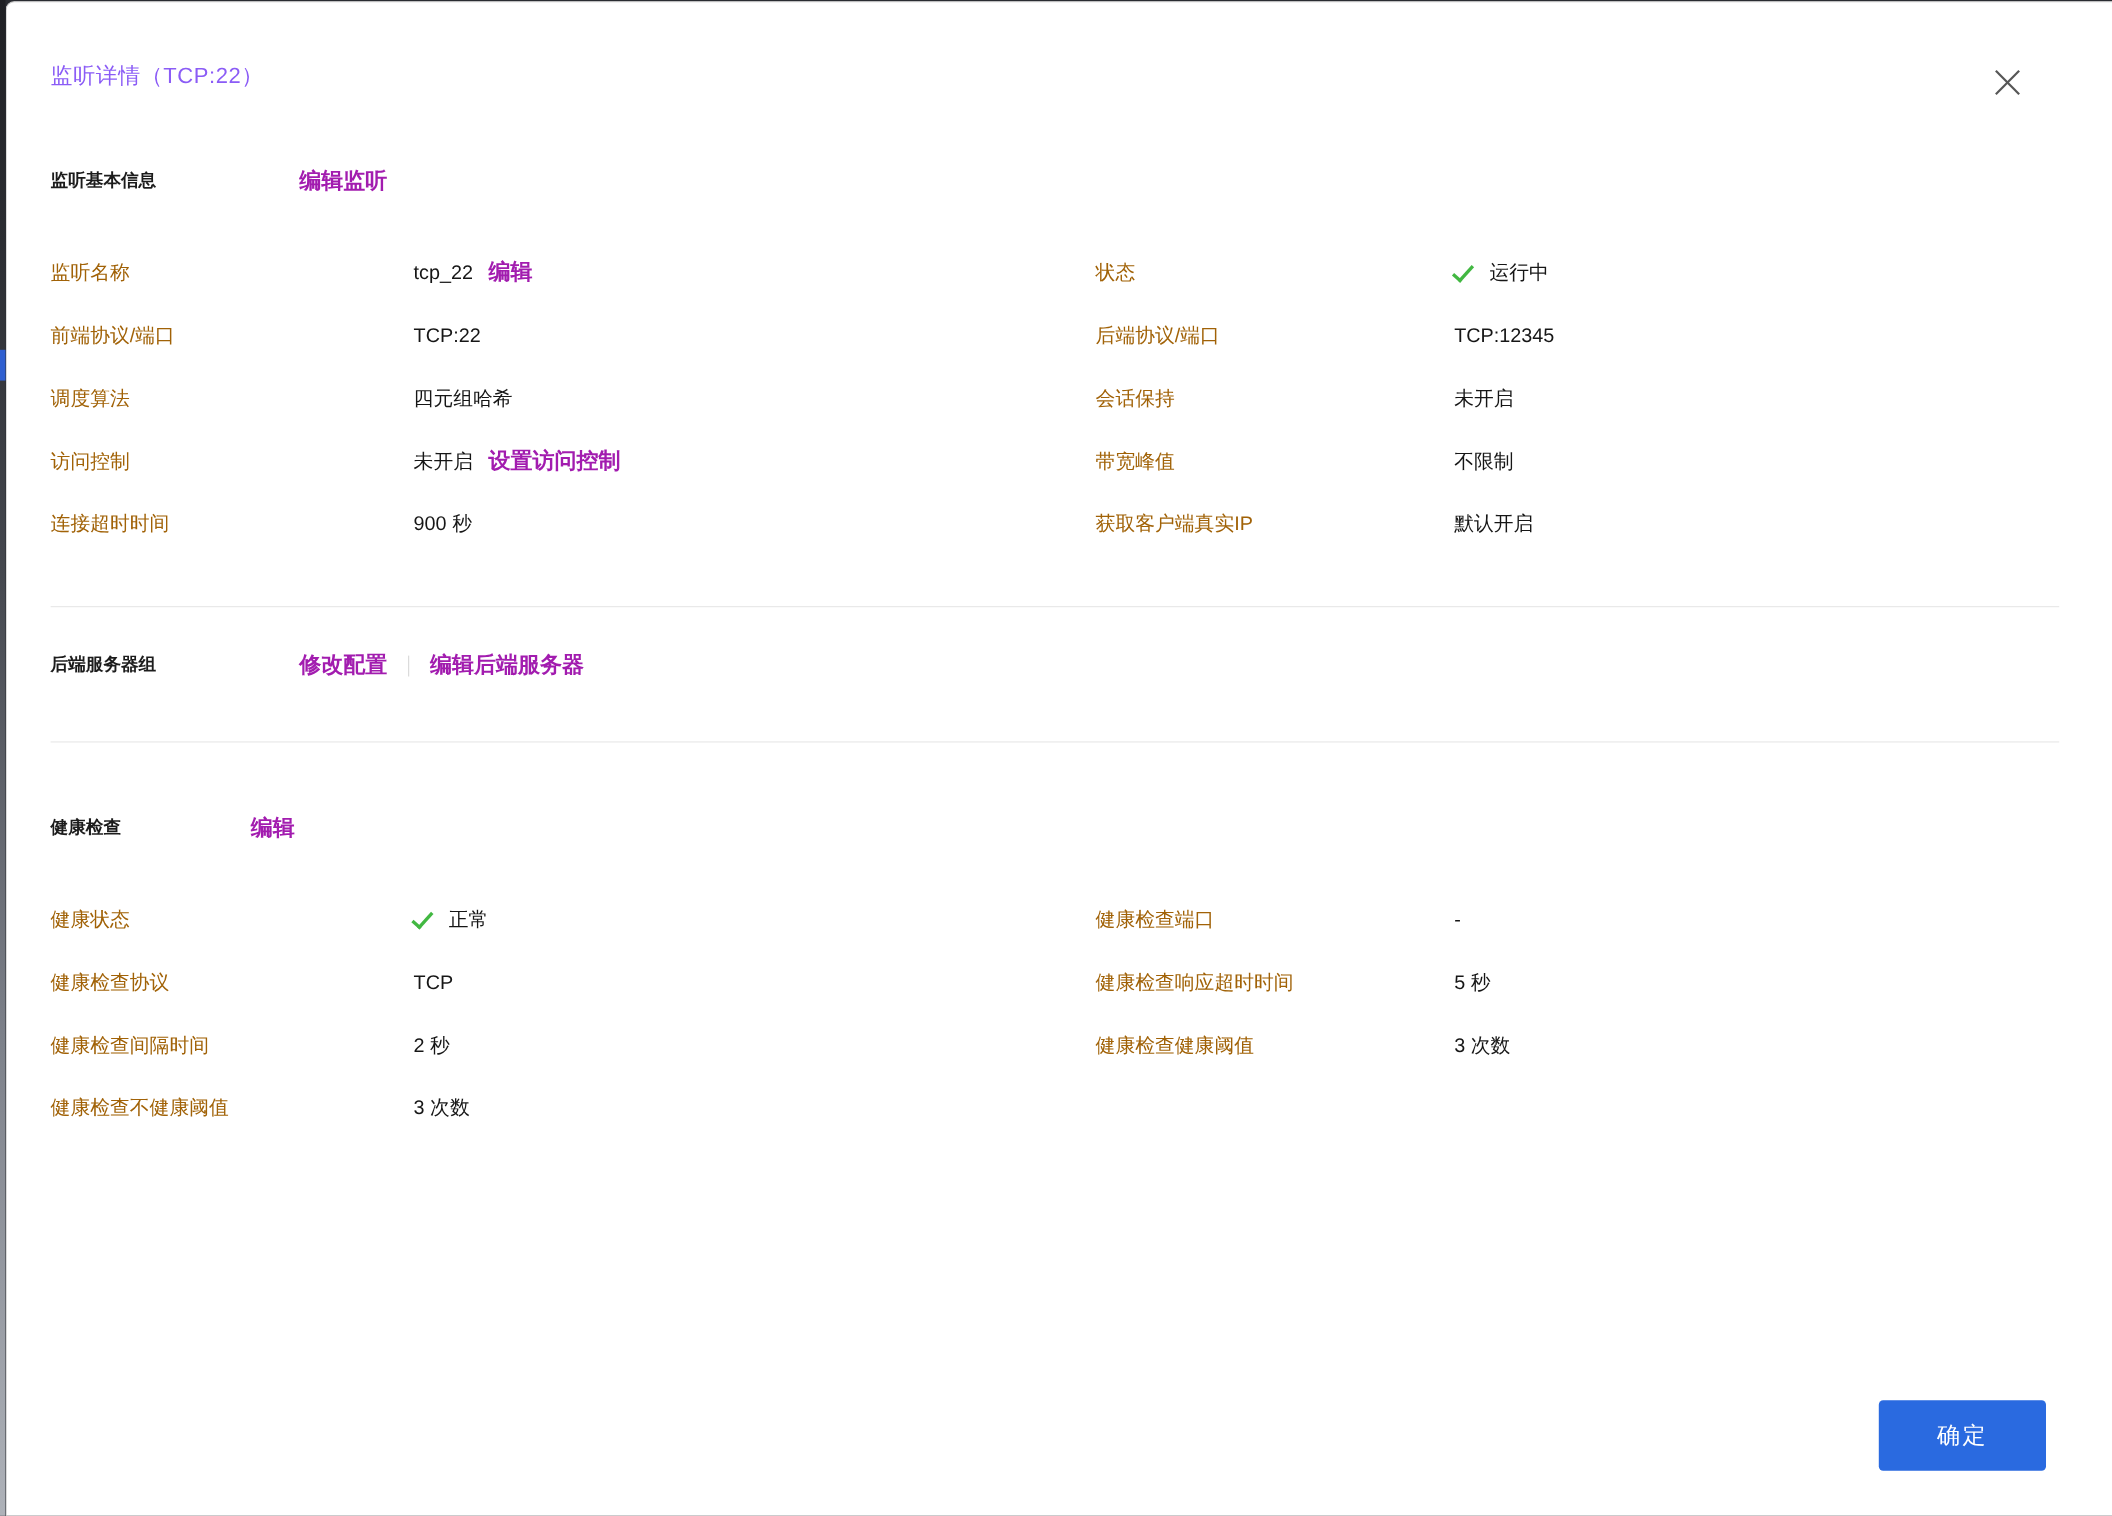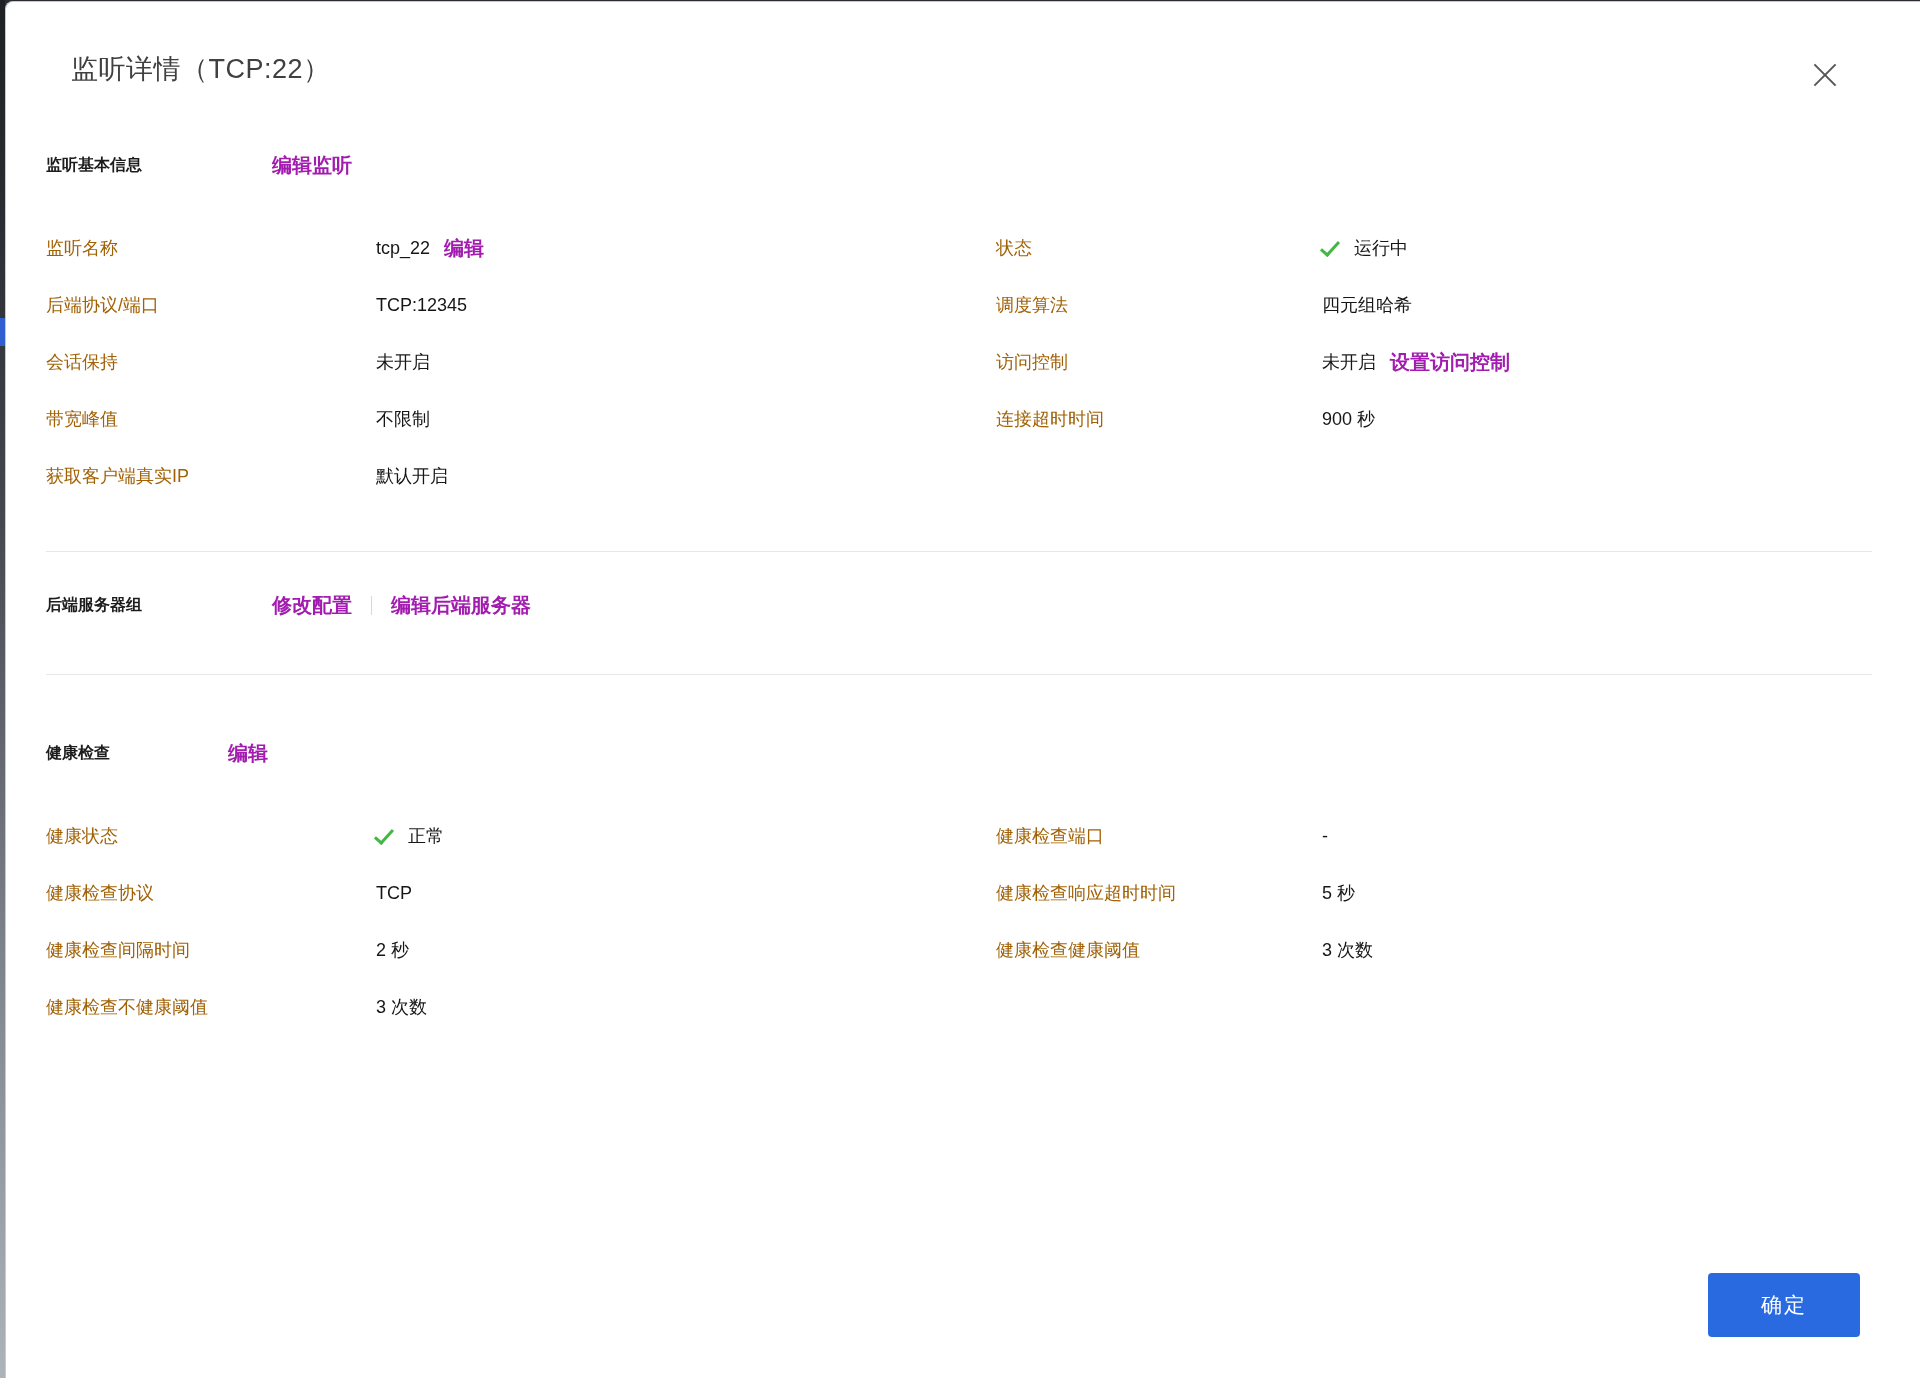--- a/index.html
+++ b/index.html
@@ -20,23 +20,22 @@
   }
   .dialog {
     position: absolute; left: 5px; top: 1px; right: 0; bottom: 0;
     background: #ffffff;
     border-top: 1px solid #c9c9c9;
     border-left: 1px solid #c9c9c9;
     border-top-left-radius: 8px;
     padding: 48px 48px 0 40px;
   }
   .dialog-title {
-    font-size: 27px; line-height: 38px; font-weight: 400; color: #404040;
+    font-size: 20px; line-height: 38px; font-weight: 400; color: #8b5cf6;
     letter-spacing: 0.5px;
-    margin-left: 25px;
   }
   .close-btn {
     position: absolute; top: 56px; right: 78px;
     width: 34px; height: 34px; cursor: pointer;
     display: flex; align-items: center; justify-content: center;
   }
   .close-icon { position: relative; width: 24px; height: 24px; }
   .close-icon::before, .close-icon::after {
     content: ""; position: absolute; left: -3px; top: 11px;
     width: 30px; height: 2px; background: #565656;
@@ -115,20 +114,24 @@
       </div>
       <div class="pair">
         <span class="label">状态</span>
         <span class="value">
           <span class="check-icon"></span>
           <span>运行中</span>
         </span>
       </div>
 
       <div class="pair">
+        <span class="label">前端协议/端口</span>
+        <span class="value">TCP:22</span>
+      </div>
+      <div class="pair">
         <span class="label">后端协议/端口</span>
         <span class="value">TCP:12345</span>
       </div>
 
       <div class="pair">
         <span class="label">调度算法</span>
         <span class="value">四元组哈希</span>
       </div>
       <div class="pair">
         <span class="label">会话保持</span>

